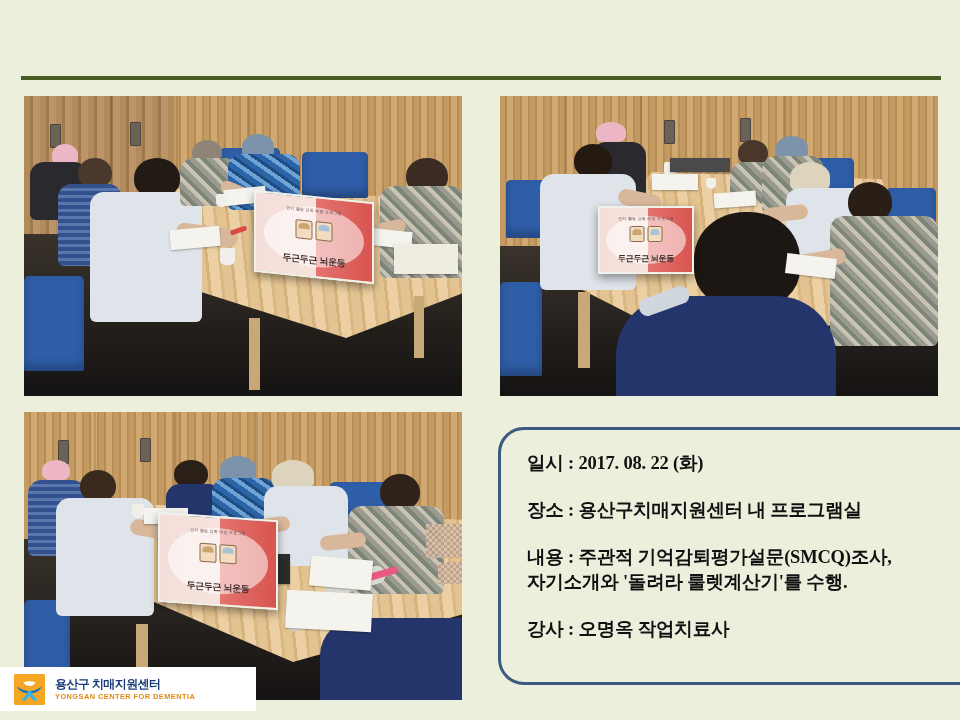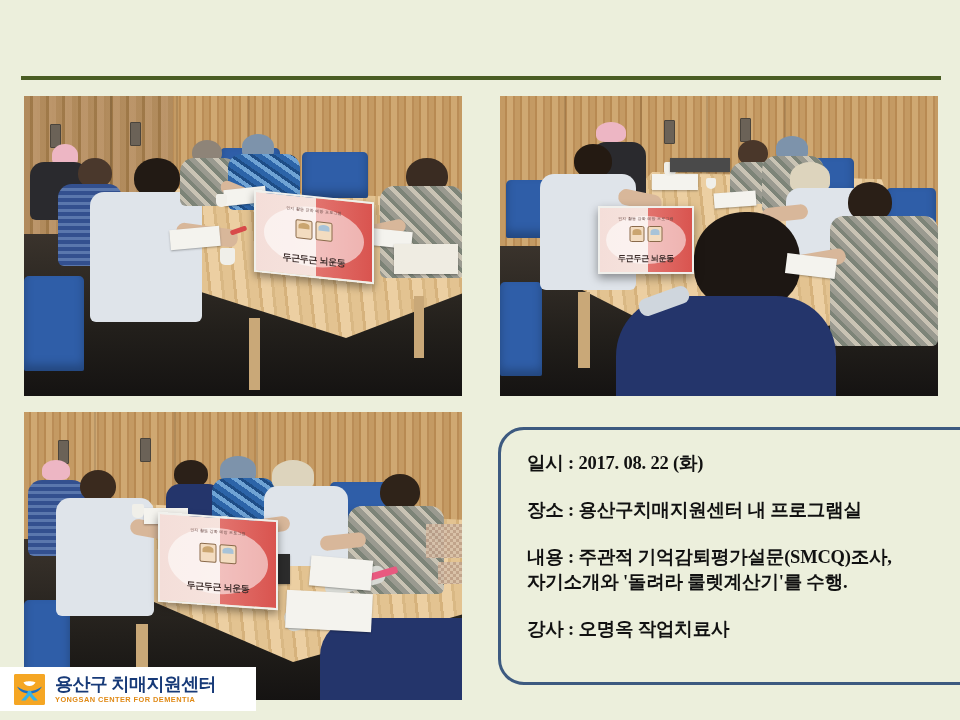--- a/index.html
+++ b/index.html
@@ -253,21 +253,21 @@
     width: 31px; height: 31px;
     background: #F5A623;
     border-radius: 2px;
     position: relative;
     flex: 0 0 auto;
     overflow: hidden;
   }
   #logo-text { margin-left: 10px; line-height: 1; }
   #logo-ko {
     font-family: "Liberation Sans", sans-serif;
-    font-size: 18px;
+    font-size: 12px;
     font-weight: 700;
     color: #173A78;
     letter-spacing: -0.6px;
     white-space: nowrap;
   }
   #logo-en {
     font-family: "Liberation Sans", sans-serif;
     font-size: 7.4px;
     font-weight: 700;
     color: #E08A16;

